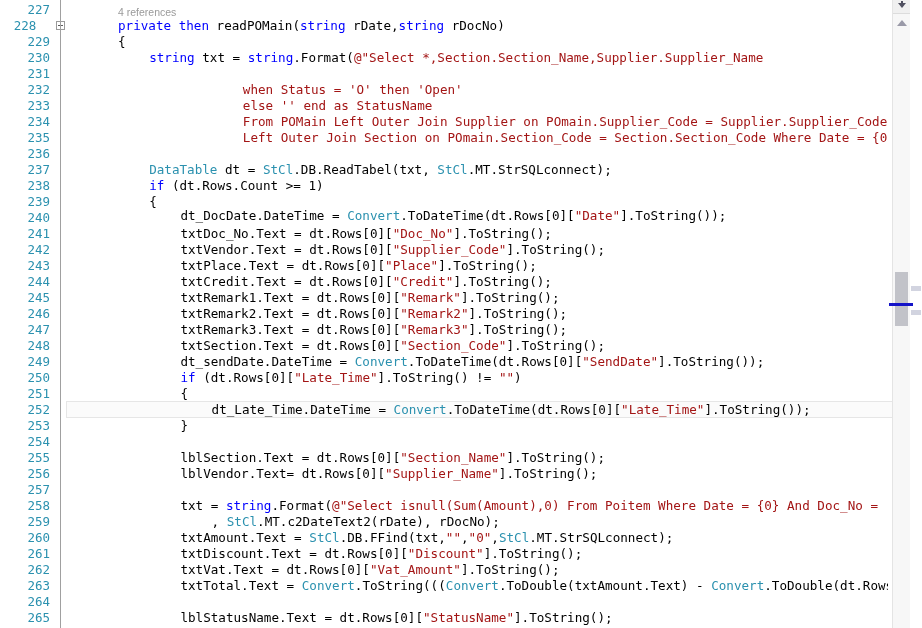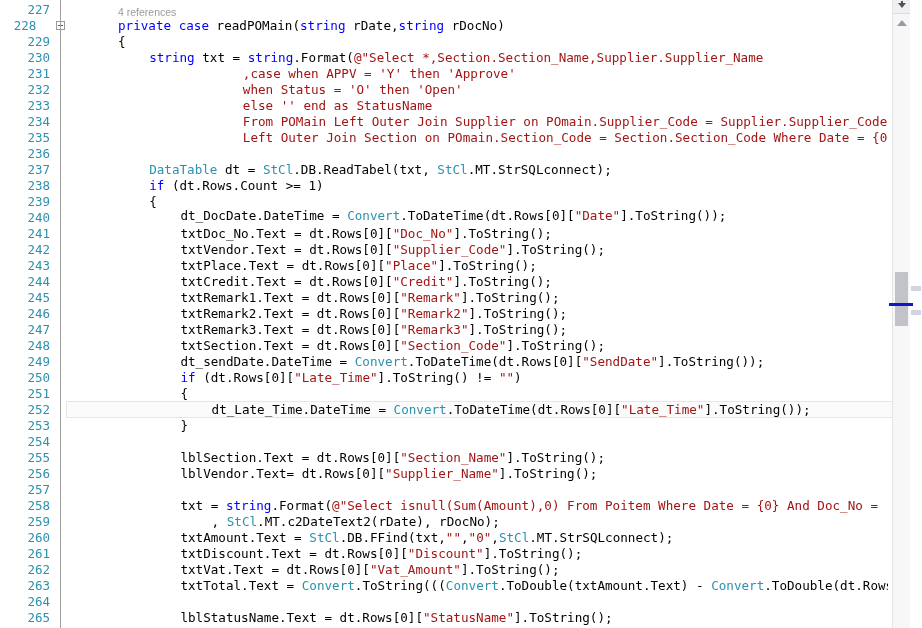--- a/index.html
+++ b/index.html
@@ -238,24 +238,23 @@
 
   <div id="outlining">
       <div class="collapse-box" style="top: 21px; left: 0px;"></div>
       <div class="outline-vline" style="left: 4px; top: 0px; height: 628px;"></div>
     </div>
 
   <div id="currentline" style="top: 401px;"></div>
 
   <div id="code">
     <div class="codelens" style="top: 6px;">4 references</div>
-  <div class="codeline" style="top: 18px; left: 118px;"><span class="kw">private</span><span class="plain"> </span><span class="kw">case</span><span class="plain"> readPOMain(</span><span class="kw">string</span><span class="plain"> rDate,</span><span class="kw">string</span><span class="plain"> rDocNo)</span></div>
+  <div class="codeline" style="top: 18px; left: 118px;"><span class="kw">private</span><span class="plain"> </span><span class="kw">then</span><span class="plain"> readPOMain(</span><span class="kw">string</span><span class="plain"> rDate,</span><span class="kw">string</span><span class="plain"> rDocNo)</span></div>
       <div class="codeline" style="top: 34px; left: 118px;"><span class="plain">{</span></div>
       <div class="codeline" style="top: 50px; left: 149.2px;"><span class="kw">string</span><span class="plain"> txt = </span><span class="kw">string</span><span class="plain">.Format(</span><span class="str">@"Select *,Section.Section_Name,Supplier.Supplier_Name</span></div>
-      <div class="codeline" style="top: 66px; left: 242.8px;"><span class="str">,case when APPV = 'Y' then 'Approve'</span></div>
       <div class="codeline" style="top: 82px; left: 242.8px;"><span class="str">when Status = 'O' then 'Open'</span></div>
       <div class="codeline" style="top: 114px; left: 242.8px;"><span class="str">From POMain Left Outer Join Supplier on POmain.Supplier_Code = Supplier.Supplier_Code</span></div>
       <div class="codeline" style="top: 98px; left: 242.8px;"><span class="str">else '' end as StatusName</span></div>
       <div class="codeline" style="top: 130px; left: 242.8px;"><span class="str">Left Outer Join Section on POmain.Section_Code = Section.Section_Code Where Date = {0} And Doc_No = '{1}' "</span></div>
       <div class="codeline" style="top: 162px; left: 149.2px;"><span class="type">DataTable</span><span class="plain"> dt = </span><span class="type">StCl</span><span class="plain">.DB.ReadTabel(txt, </span><span class="type">StCl</span><span class="plain">.MT.StrSQLconnect);</span></div>
       <div class="codeline" style="top: 178px; left: 149.2px;"><span class="kw">if</span><span class="plain"> (dt.Rows.Count &gt;= 1)</span></div>
       <div class="codeline" style="top: 194px; left: 149.2px;"><span class="plain">{</span></div>
       <div class="codeline" style="top: 208px; left: 180.4px;"><span class="plain">dt_DocDate.DateTime = </span><span class="type">Convert</span><span class="plain">.ToDateTime(dt.Rows[0][</span><span class="str">"Date"</span><span class="plain">].ToString());</span></div>
       <div class="codeline" style="top: 226px; left: 180.4px;"><span class="plain">txtDoc_No.Text = dt.Rows[0][</span><span class="str">"Doc_No"</span><span class="plain">].ToString();</span></div>
       <div class="codeline" style="top: 242px; left: 180.4px;"><span class="plain">txtVendor.Text = dt.Rows[0][</span><span class="str">"Supplier_Code"</span><span class="plain">].ToString();</span></div>

